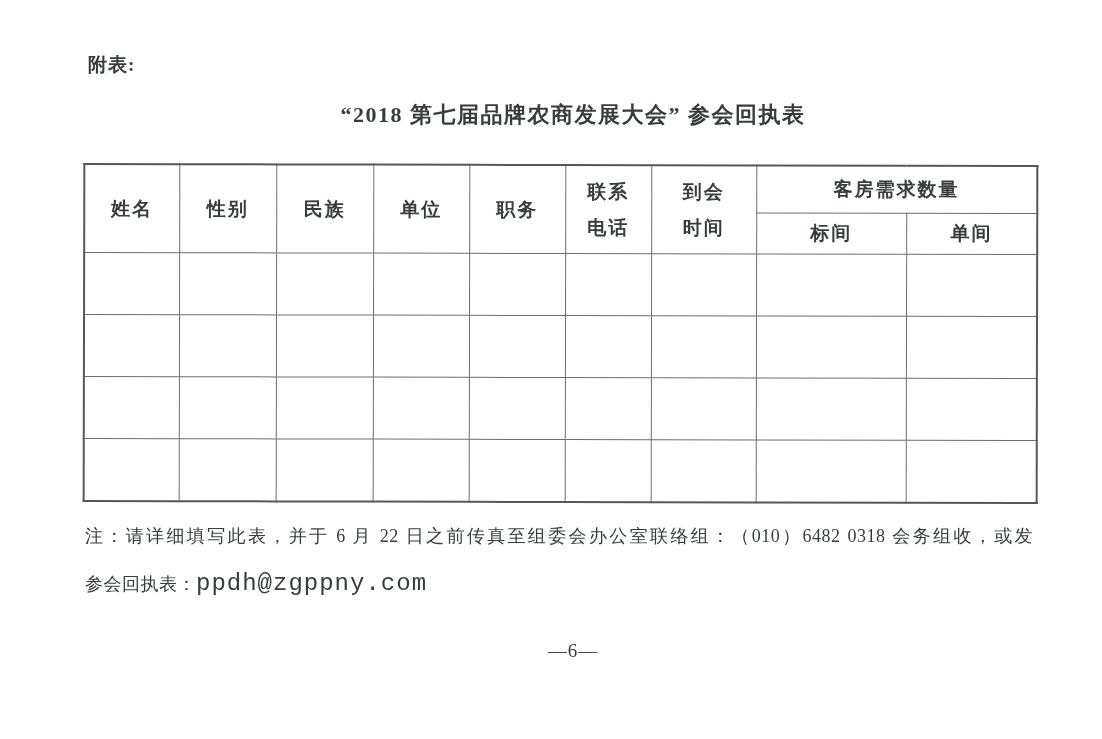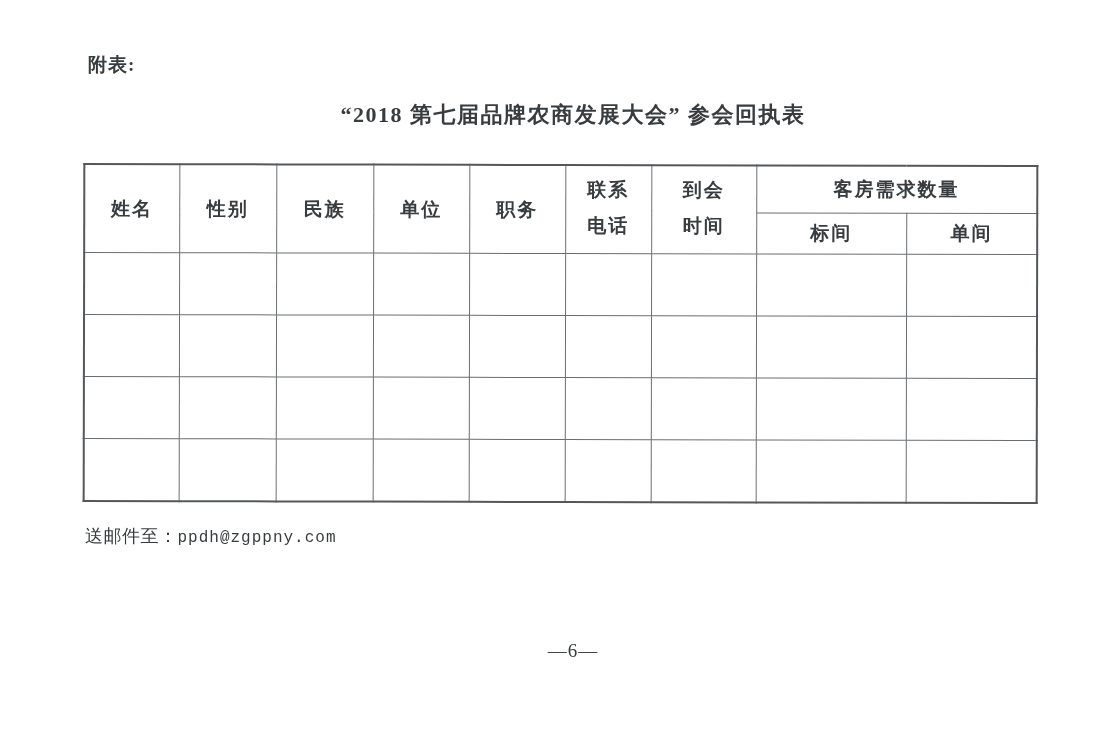--- a/index.html
+++ b/index.html
@@ -39,35 +39,35 @@
   table.reply th,table.reply td{
     border:1.5px solid var(--line);
     padding:0;
     font-size:19px;font-weight:bold;
     text-align:center;vertical-align:middle;
     color:var(--text);
     letter-spacing:2px;
   }
   thead tr.group-row th{height:46px;}
   thead tr.sub-row th{height:40px;font-family:Liberation Serif, serif;}
-  th.two-line .hl{display:block;line-height:1;font-family:Liberation Mono, monospace;}
+  th.two-line .hl{display:block;line-height:1;}
   th.two-line .hl + .hl{margin-top:17px;}
   tbody tr td{height:61px;}
   .note{
     position:absolute;left:85px;top:512px;width:948px;
     font-size:18px;line-height:48px;letter-spacing:0.5px;
   }
   .note-line1{
     text-align:justify;
     text-align-last:justify;
   }
   .note-line2{text-align:left;}
   .email{
     font-family:"Liberation Mono","DejaVu Sans Mono",monospace;
-    font-size:16px;letter-spacing:1px;
+    font-size:24px;letter-spacing:1px;
   }
   .pageno{
     position:absolute;left:0;top:640px;width:100%;
     text-align:center;font-size:19px;letter-spacing:1px;
   }
 </style>
 </head>
 <body>
 
 <div class="sheet">
@@ -154,18 +154,19 @@
             <td></td>
             <td></td>
             <td></td>
             <td></td>
           </tr>
         </tbody>
     </table>
   </div>
 
   <div class="note">
-    <div class="note-line2"><span>送邮件至：</span><span class="email">ppdh@zgppny.com</span></div>
+    <div class="note-line1">注：请详细填写此表，并于 6 月 22 日之前传真至组委会办公室联络组：（010）6482 0318 会务组收，或发</div>
+    <div class="note-line2"><span>参会回执表：</span><span class="email">ppdh@zgppny.com</span></div>
   </div>
 
   <div class="pageno">—6—</div>
 
 </div>
 
 </body></html>

